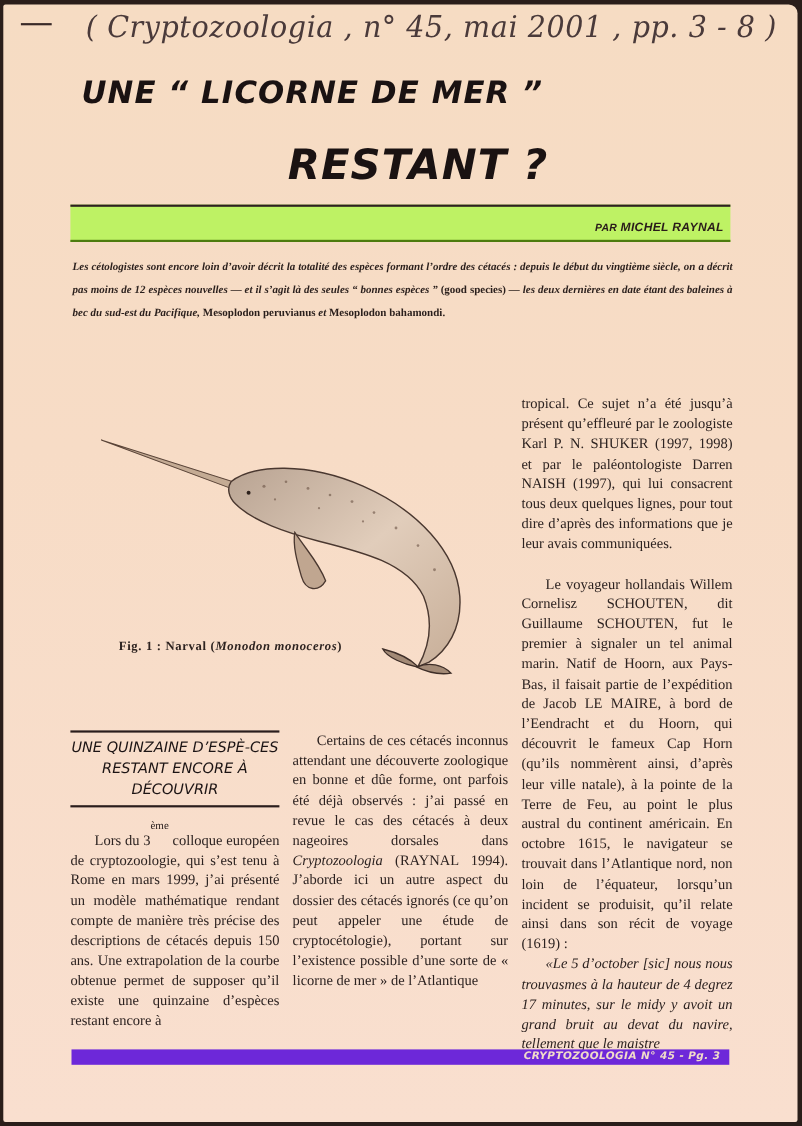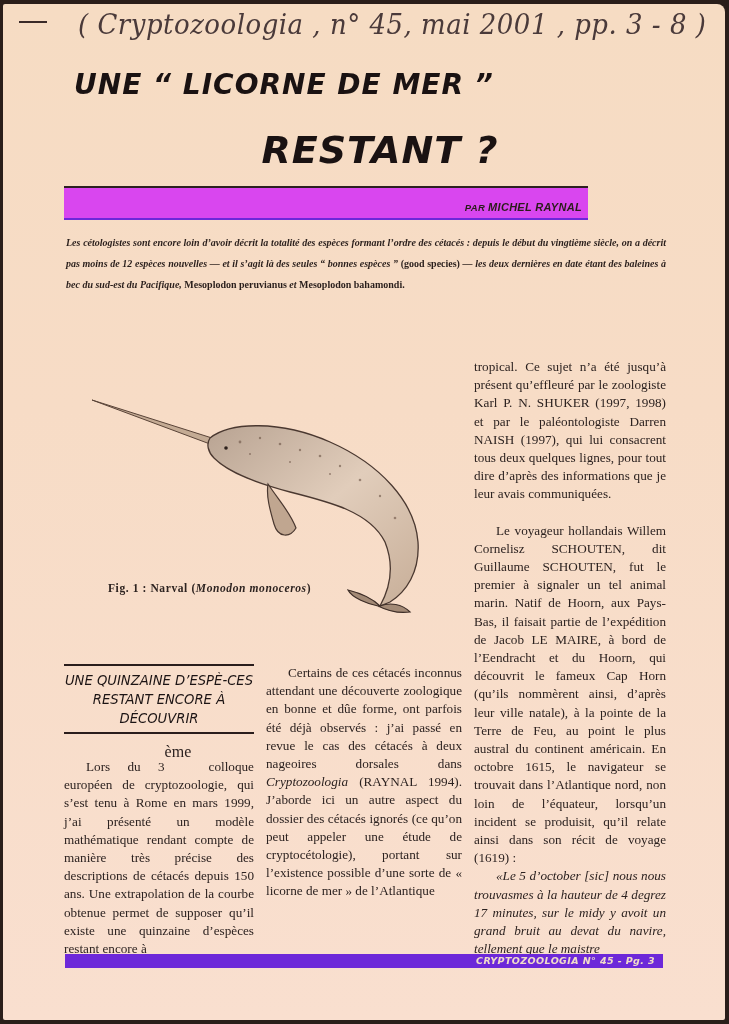--- a/index.html
+++ b/index.html
@@ -22,23 +22,23 @@
     transform:scaleY(1.05);
   }
   .title {
     position:absolute; left:60px; width:610px; text-align:center;
     font-family:"DejaVu Sans", sans-serif; font-weight:bold; font-style:italic;
     color:#1a1212; letter-spacing:1px;
   }
   .title1 { top:68px; font-size:28px; text-align:left; left:64px;margin-left:10px; }
   .title2 { top:128px; font-size:38px; left:170px; width:420px; }
   .byline-bar {
-    position:absolute; left:64px; top:186px; width:524px; height:30px;
-    background:#d946ef;
-    border-top:2px solid #2d2020; border-bottom:2px solid #6d28d9;
+    position:absolute; left:64px; top:186px; width:600px; height:30px;
+    background:#bef264;
+    border-top:2px solid #2d2020; border-bottom:2px solid #4d7c0f;
   }
   .byline-bar::before { content:""; position:absolute; left:0; right:0; top:4px; height:0; }
   .byline {
     position:absolute; right:6px; top:13px;
     font-family:"Liberation Sans", sans-serif; font-style:italic; font-size:9.5px; font-weight:bold;
     color:#2a1c1a; letter-spacing:0.3px;
   }
   .byline .big { font-size:11px; }
   .chapo {
     position:absolute; left:66px; top:232px; width:600px;
@@ -57,21 +57,21 @@
   .col-left { left:64px; top:752px; width:190px; }
   .col-mid { left:266px; top:664px; width:196px; }
   .col-right { left:474px; top:358px; width:192px; }
   .sec-head {
     position:absolute; left:64px; top:664px; width:190px;
     border-top:2px solid #2a1d1c; border-bottom:2px solid #2a1d1c;
     padding:5px 0 4px 0; text-align:center;
     font-family:"DejaVu Sans", sans-serif; font-weight:normal; font-style:italic;
     font-size:13.2px; line-height:19px; color:#1c1414;
   }
-  sup { font-size:16px; vertical-align:14px; line-height:0; }
+  sup { font-size:10px; vertical-align:14px; line-height:0; }
   .footer-bar {
     position:absolute; left:65px; top:954px; width:598px; height:14px;
     background:#6d28d9;
   }
   .footer-text {
     position:absolute; right:8px; top:1px;
     font-family:"DejaVu Sans", sans-serif; font-weight:bold; font-style:italic;
     font-size:9.5px; color:#f1dcc9; letter-spacing:0.4px;
   }
 </style>

